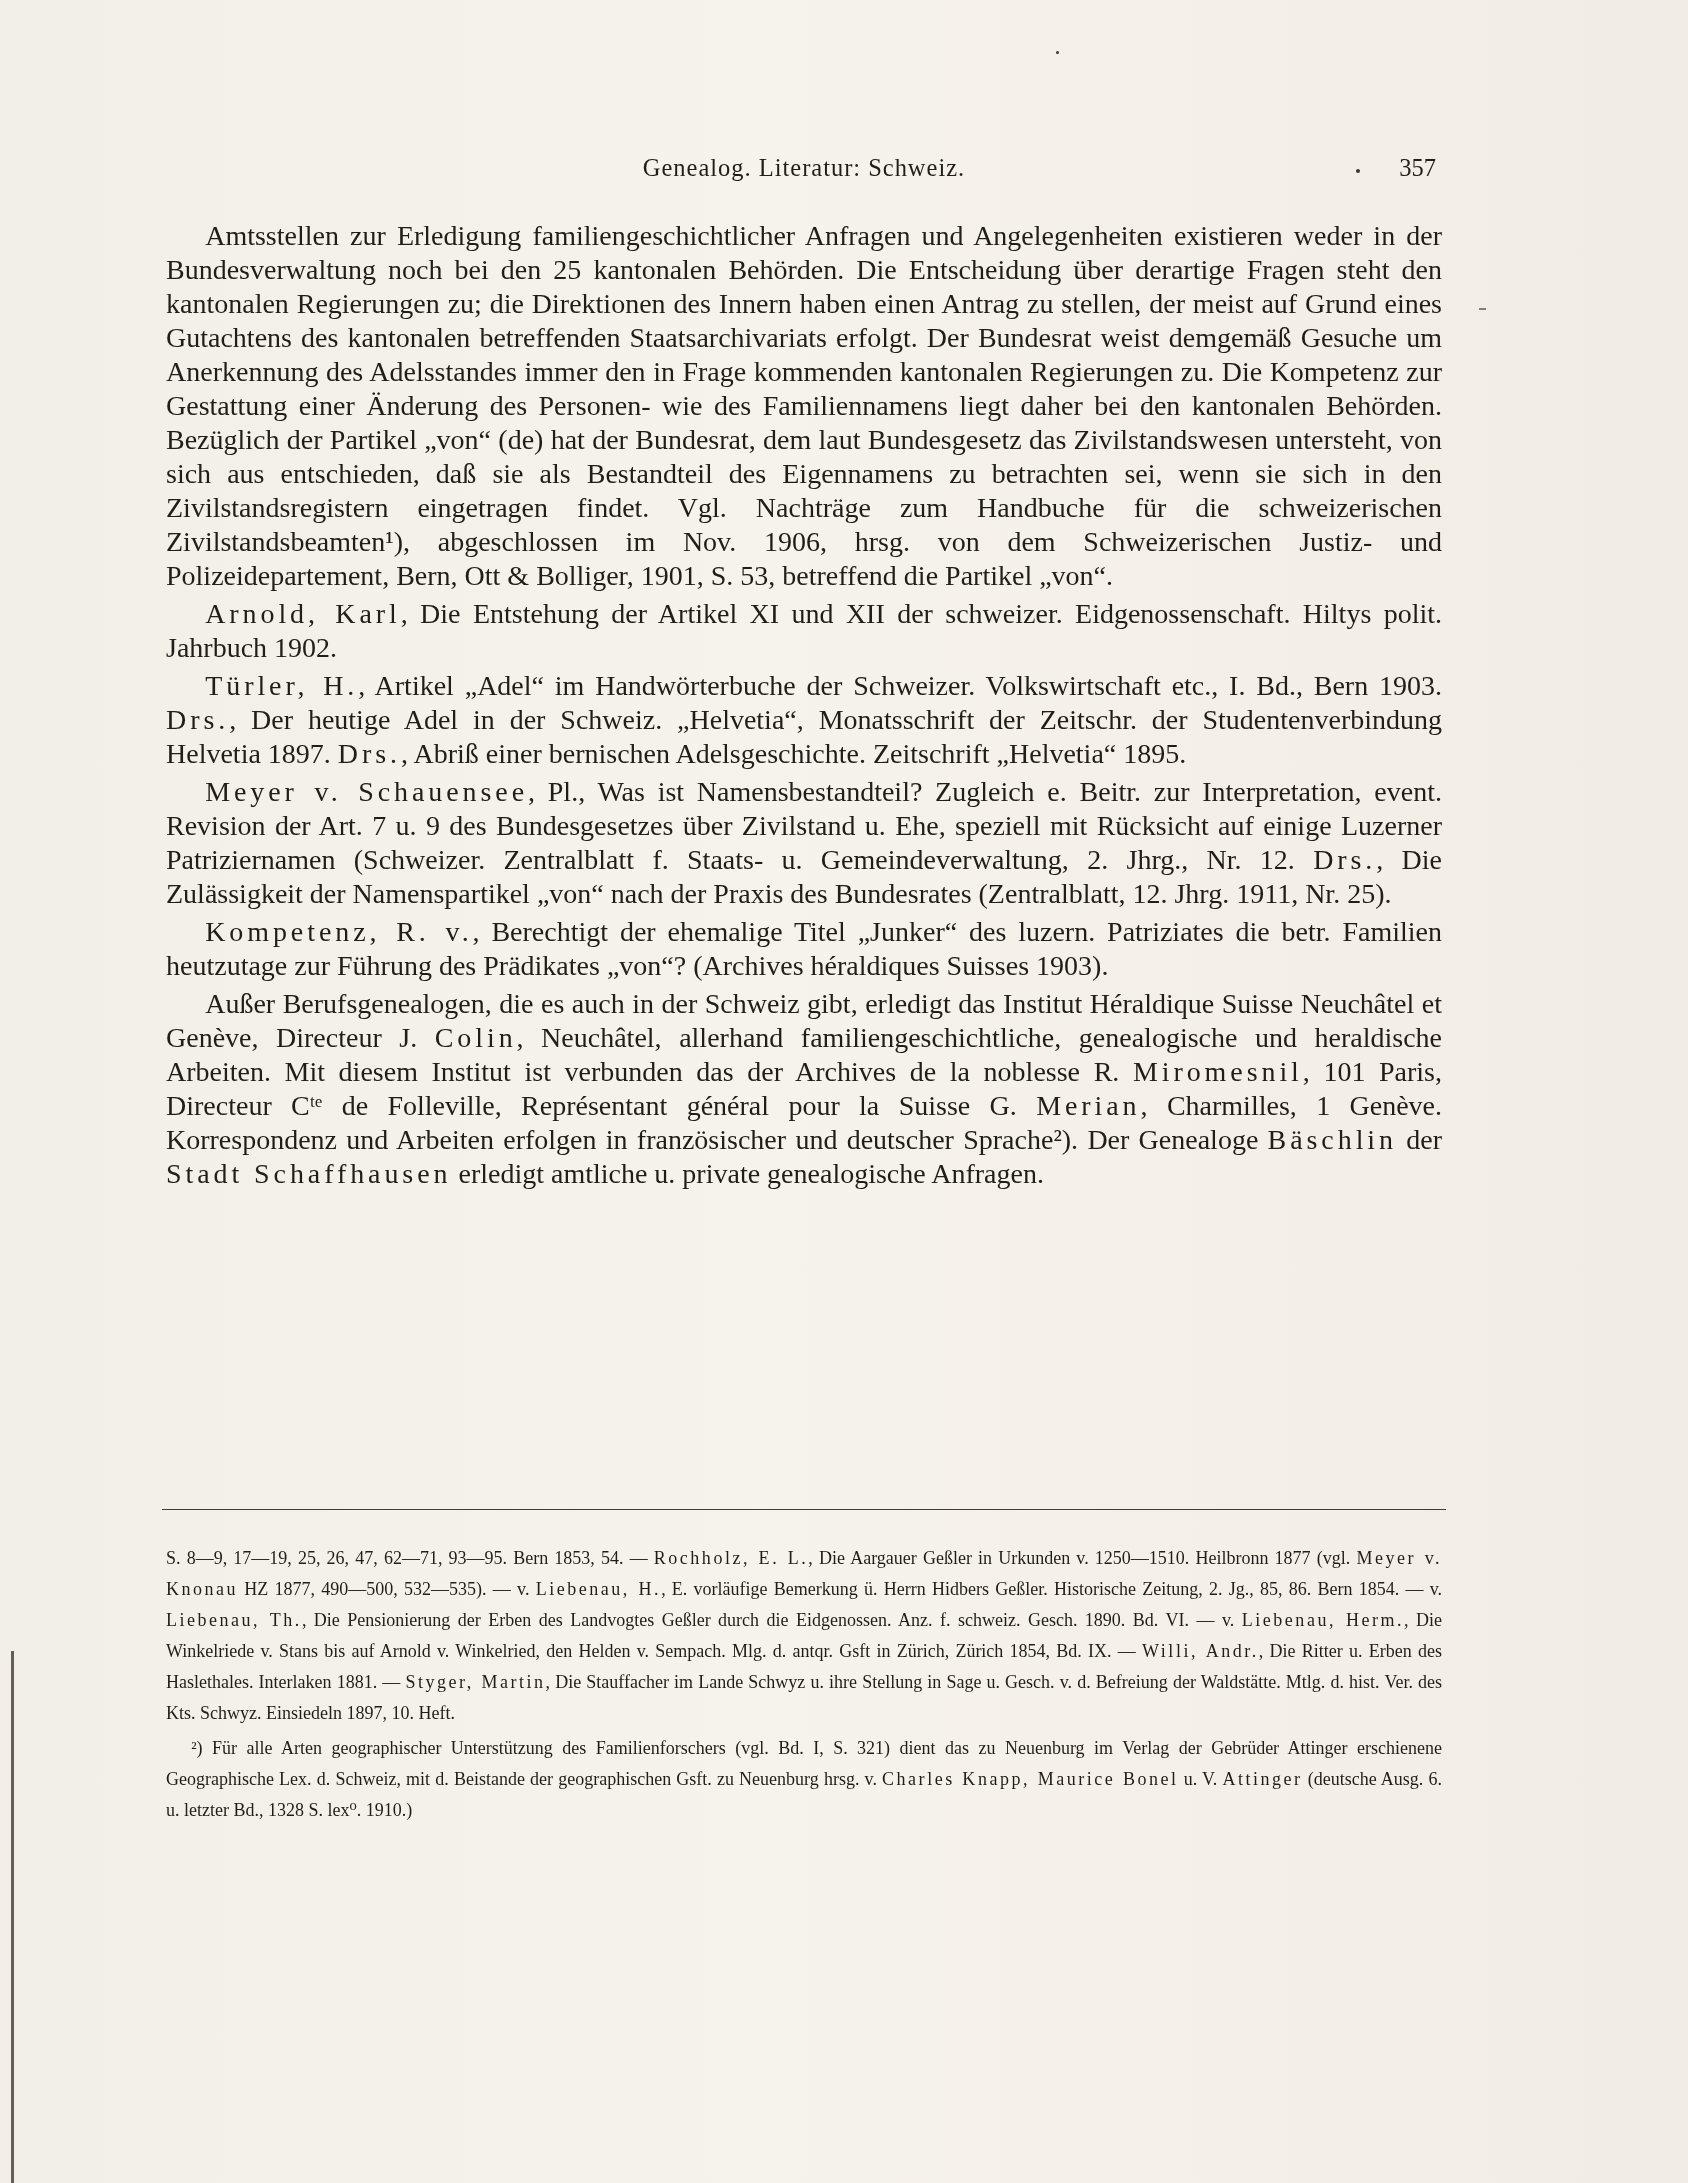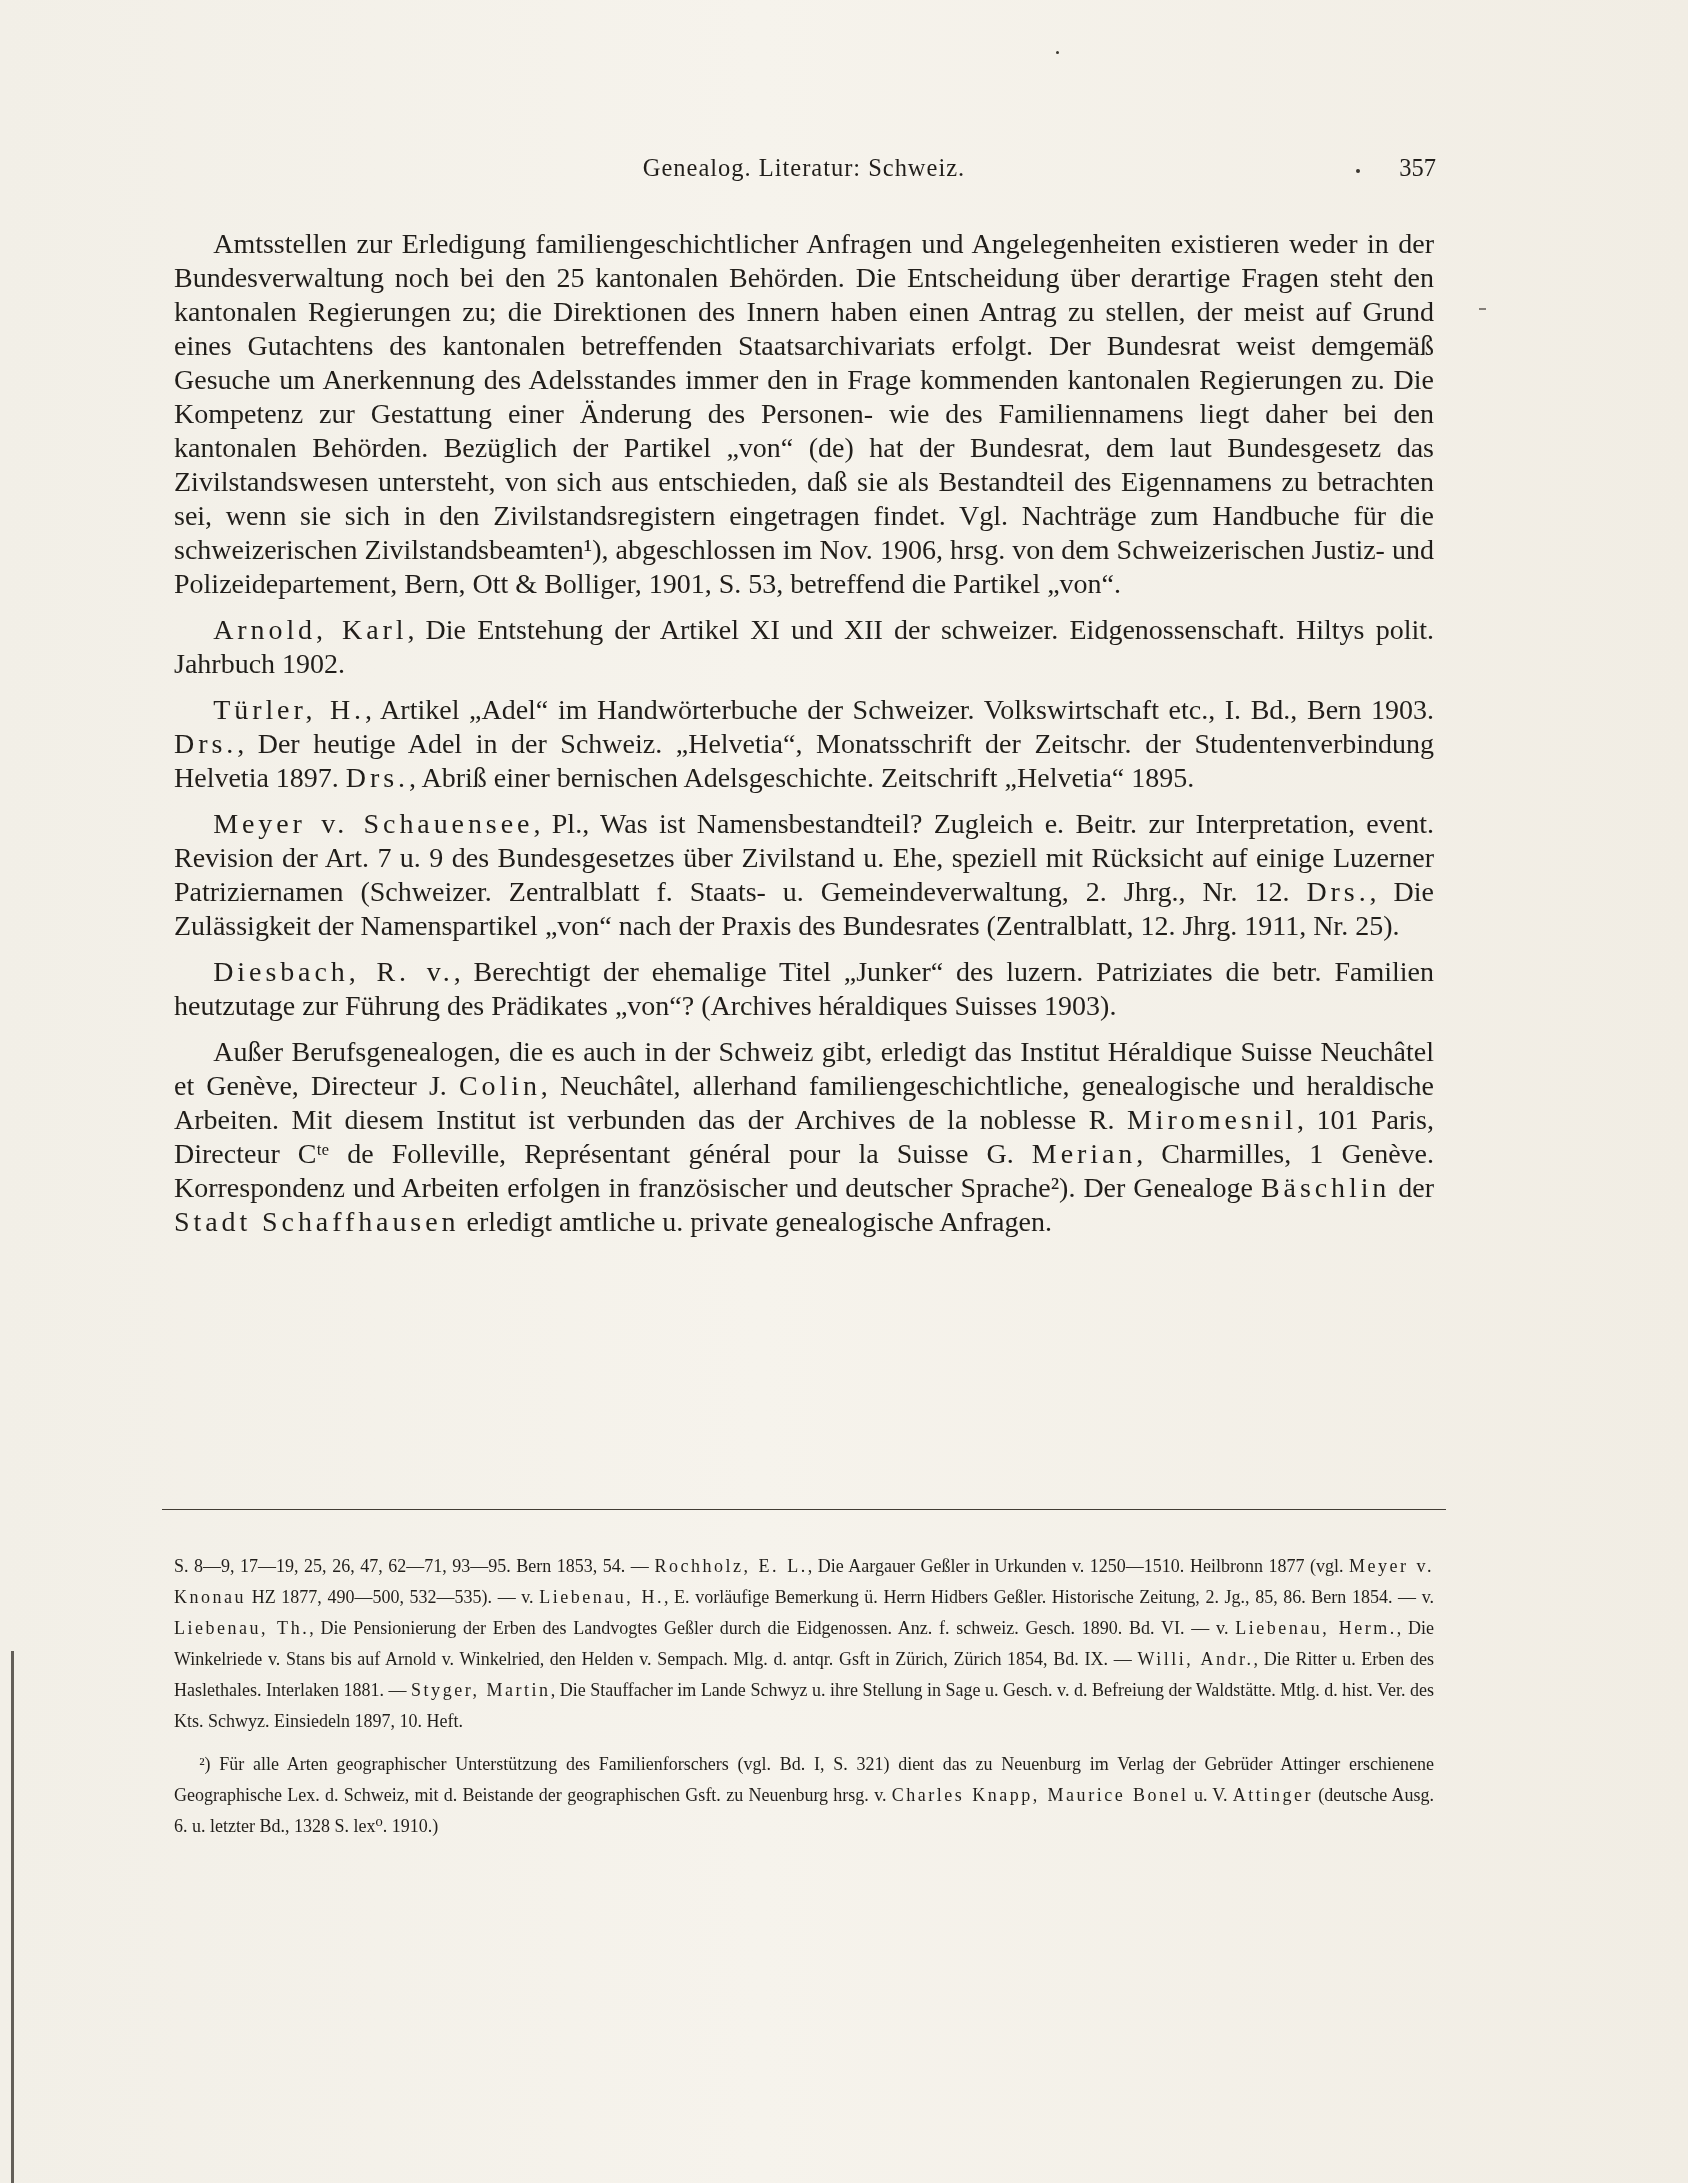--- a/index.html
+++ b/index.html
@@ -34,21 +34,21 @@
   .main-text {
     position: absolute;
     top: 215px;
     left: 162px;
     width: 1284px;
     font-size: 28px;
     line-height: 34px;
     text-align: justify;
     hyphens: auto;
   }
-  .main-text p, .small-text p { margin: 12px; }
+  .main-text p, .small-text p { margin: 4px; }
   p.indent { text-indent: 1.4em; }
   .sperr { letter-spacing: 0.14em; }
   .separator {
     position: absolute;
     top: 1509px;
     left: 162px;
     width: 1284px;
     border-top: 1.7px solid #413c34;
   }
   .small-text {
@@ -85,21 +85,21 @@
   <div class="header-row">
     <div class="header-title">Genealog. Literatur: Schweiz.</div>
     <div class="page-number">357</div>
   </div>
 
   <div class="main-text">
       <p class="indent"><span>Amtsstellen zur Erledigung familiengeschichtlicher Anfragen und Angelegenheiten existieren weder in der Bundesverwaltung noch bei den 25 kantonalen Behörden. Die Entscheidung über derartige Fragen steht den kantonalen Regierungen zu; die Direktionen des Innern haben einen Antrag zu stellen, der meist auf Grund eines Gutachtens des kantonalen betreffenden Staatsarchivariats erfolgt. Der Bundesrat weist demgemäß Gesuche um Anerkennung des Adelsstandes immer den in Frage kommenden kantonalen Regierungen zu. Die Kompetenz zur Gestattung einer Änderung des Personen- wie des Familiennamens liegt daher bei den kantonalen Behörden. Bezüglich der Partikel „von“ (de) hat der Bundesrat, dem laut Bundesgesetz das Zivilstandswesen untersteht, von sich aus entschieden, daß sie als Bestandteil des Eigennamens zu betrachten sei, wenn sie sich in den Zivilstandsregistern eingetragen findet. Vgl. Nachträge zum Handbuche für die schweizerischen Zivilstandsbeamten¹), abgeschlossen im Nov. 1906, hrsg. von dem Schweizerischen Justiz- und Polizeidepartement, Bern, Ott &amp; Bolliger, 1901, S. 53, betreffend die Partikel „von“.</span></p>
       <p class="indent"><span class="sperr">Arnold, Karl</span><span>, Die Entstehung der Artikel XI und XII der schweizer. Eidgenossenschaft. Hiltys polit. Jahrbuch 1902.</span></p>
       <p class="indent"><span class="sperr">Türler, H.</span><span>, Artikel „Adel“ im Handwörterbuche der Schweizer. Volkswirtschaft etc., I. Bd., Bern 1903. </span><span class="sperr">Drs.</span><span>, Der heutige Adel in der Schweiz. „Helvetia“, Monatsschrift der Zeitschr. der Studentenverbindung Helvetia 1897. </span><span class="sperr">Drs.</span><span>, Abriß einer bernischen Adelsgeschichte. Zeitschrift „Helvetia“ 1895.</span></p>
       <p class="indent"><span class="sperr">Meyer v. Schauensee</span><span>, Pl., Was ist Namensbestandteil? Zugleich e. Beitr. zur Interpretation, event. Revision der Art. 7 u. 9 des Bundesgesetzes über Zivilstand u. Ehe, speziell mit Rücksicht auf einige Luzerner Patriziernamen (Schweizer. Zentralblatt f. Staats- u. Gemeindeverwaltung, 2. Jhrg., Nr. 12. </span><span class="sperr">Drs.</span><span>, Die Zulässigkeit der Namenspartikel „von“ nach der Praxis des Bundesrates (Zentralblatt, 12. Jhrg. 1911, Nr. 25).</span></p>
-      <p class="indent"><span class="sperr">Diesbach, R. v.</span><span>, Berechtigt der ehemalige Titel „Junker“ des luzern. Patriziates die betr. Familien heutzutage zur Führung des Prädikates „von“? (Archives héraldiques Suisses 1903).</span></p>
+      <p class="indent"><span class="sperr">Kompetenz, R. v.</span><span>, Berechtigt der ehemalige Titel „Junker“ des luzern. Patriziates die betr. Familien heutzutage zur Führung des Prädikates „von“? (Archives héraldiques Suisses 1903).</span></p>
       <p class="indent"><span>Außer Berufsgenealogen, die es auch in der Schweiz gibt, erledigt das Institut Héraldique Suisse Neuchâtel et Genève, Directeur J. </span><span class="sperr">Colin</span><span>, Neuchâtel, allerhand familiengeschichtliche, genealogische und heraldische Arbeiten. Mit diesem Institut ist verbunden das der Archives de la noblesse R. </span><span class="sperr">Miromesnil</span><span>, 101 Paris, Directeur Cᵗᵉ de Folleville, Représentant général pour la Suisse G. </span><span class="sperr">Merian</span><span>, Charmilles, 1 Genève. Korrespondenz und Arbeiten erfolgen in französischer und deutscher Sprache²). Der Genealoge </span><span class="sperr">Bäschlin</span><span> der </span><span class="sperr">Stadt Schaffhausen</span><span> erledigt amtliche u. private genealogische Anfragen.</span></p>
     </div>
 
   <div class="separator"></div>
 
   <div class="small-text">
       <p class=""><span>S. 8—9, 17—19, 25, 26, 47, 62—71, 93—95. Bern 1853, 54. — </span><span class="sperr">Rochholz, E. L.</span><span>, Die Aargauer Geßler in Urkunden v. 1250—1510. Heilbronn 1877 (vgl. </span><span class="sperr">Meyer v. Knonau</span><span> HZ 1877, 490—500, 532—535). — v. </span><span class="sperr">Liebenau, H.</span><span>, E. vorläufige Bemerkung ü. Herrn Hidbers Geßler. Historische Zeitung, 2. Jg., 85, 86. Bern 1854. — v. </span><span class="sperr">Liebenau, Th.</span><span>, Die Pensionierung der Erben des Landvogtes Geßler durch die Eidgenossen. Anz. f. schweiz. Gesch. 1890. Bd. VI. — v. </span><span class="sperr">Liebenau, Herm.</span><span>, Die Winkelriede v. Stans bis auf Arnold v. Winkelried, den Helden v. Sempach. Mlg. d. antqr. Gsft in Zürich, Zürich 1854, Bd. IX. — </span><span class="sperr">Willi, Andr.</span><span>, Die Ritter u. Erben des Haslethales. Interlaken 1881. — </span><span class="sperr">Styger, Martin</span><span>, Die Stauffacher im Lande Schwyz u. ihre Stellung in Sage u. Gesch. v. d. Befreiung der Waldstätte. Mtlg. d. hist. Ver. des Kts. Schwyz. Einsiedeln 1897, 10. Heft.</span></p>
       <p class="indent"><span>²) Für alle Arten geographischer Unterstützung des Familienforschers (vgl. Bd. I, S. 321) dient das zu Neuenburg im Verlag der Gebrüder Attinger erschienene Geographische Lex. d. Schweiz, mit d. Beistande der geographischen Gsft. zu Neuenburg hrsg. v. </span><span class="sperr">Charles Knapp, Maurice Bonel</span><span> u. V. </span><span class="sperr">Attinger</span><span> (deutsche Ausg. 6. u. letzter Bd., 1328 S. lex⁰. 1910.)</span></p>
     </div>
 

